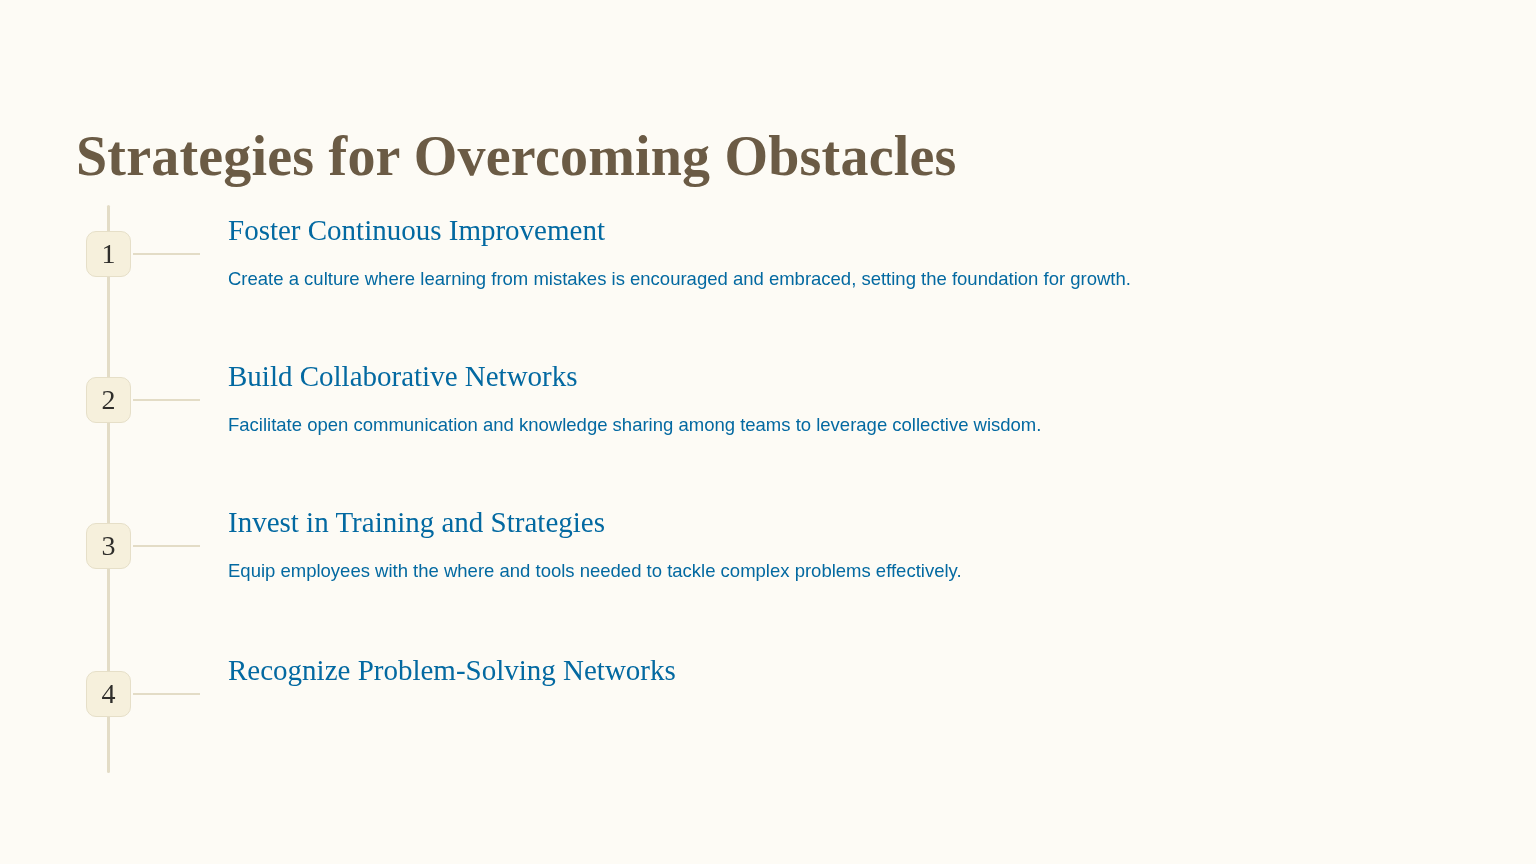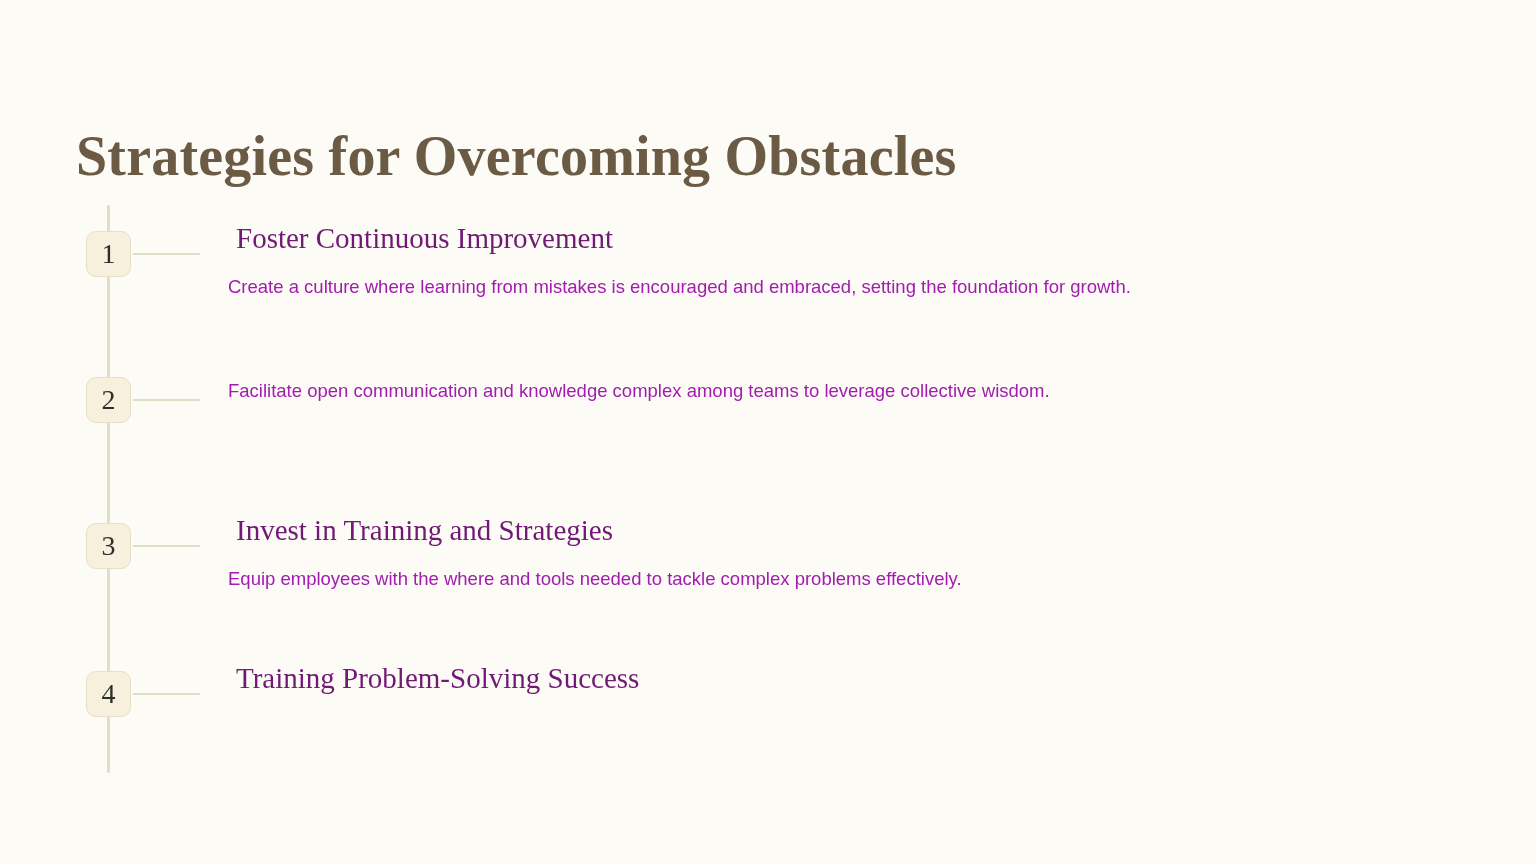--- a/index.html
+++ b/index.html
@@ -94,30 +94,30 @@
     position: absolute;
     left: 228px;
     top: -18px;
     width: 1230px;
   }
 
   .item-heading {
     font-family: "Liberation Serif", "DejaVu Serif", serif;
     font-size: 29px;
     line-height: 1.18;
-    color: #701a75;
-    margin: 8px;
+    color: #0369a1;
+    margin: 0;
     white-space: nowrap;
   }
 
   .item-desc {
     font-family: "Liberation Sans", sans-serif;
     font-size: 18.5px;
     line-height: 1.35;
-    color: #a21caf;
+    color: #0369a1;
     margin: 20px 0 0 0;
     white-space: nowrap;
   }
 </style>
 </head>
 <body>
 
 <div class="slide">
 
   <h1 class="slide-title">Strategies for Overcoming Obstacles</h1>
@@ -132,35 +132,36 @@
       <div class="item-body">
         <div class="item-heading">Foster Continuous Improvement</div>
         <div class="item-desc">Create a culture where learning from mistakes is encouraged and embraced, setting the foundation for growth.</div>
       </div>
     </div>
 
     <div class="timeline-item" style="top:377px;">
       <div class="connector"></div>
       <div class="badge">2</div>
       <div class="item-body">
-        <div class="item-desc">Facilitate open communication and knowledge complex among teams to leverage collective wisdom.</div>
+        <div class="item-heading">Build Collaborative Networks</div>
+        <div class="item-desc">Facilitate open communication and knowledge sharing among teams to leverage collective wisdom.</div>
       </div>
     </div>
 
     <div class="timeline-item" style="top:523px;">
       <div class="connector"></div>
       <div class="badge">3</div>
       <div class="item-body">
         <div class="item-heading">Invest in Training and Strategies</div>
         <div class="item-desc">Equip employees with the where and tools needed to tackle complex problems effectively.</div>
       </div>
     </div>
 
     <div class="timeline-item" style="top:671px;">
       <div class="connector"></div>
       <div class="badge">4</div>
       <div class="item-body">
-        <div class="item-heading">Training Problem-Solving Success</div>
+        <div class="item-heading">Recognize Problem-Solving Networks</div>
       </div>
     </div>
 
   </div>
 </div>
 
 </body></html>

